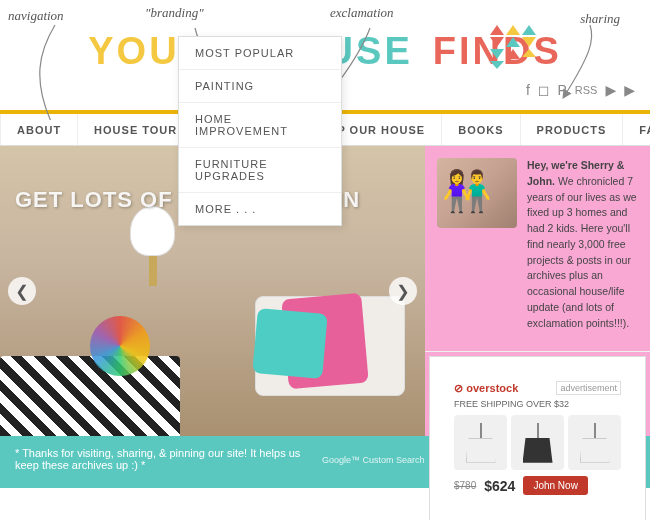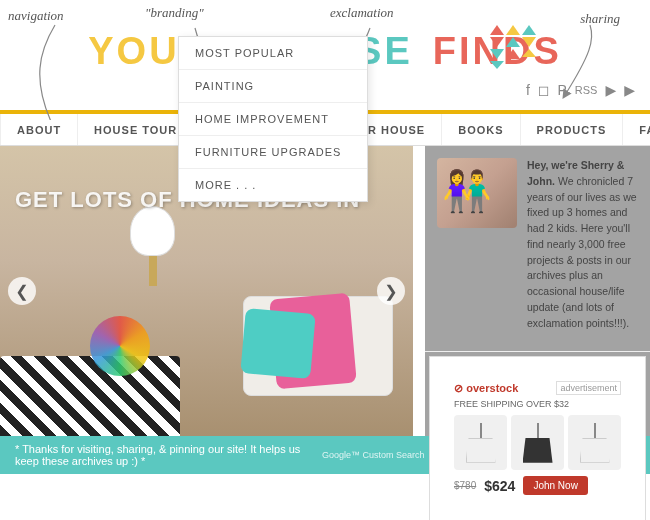--- a/index.html
+++ b/index.html
@@ -114,21 +114,21 @@
     }
     .nav-item:first-child { border-left: 1px solid #eee; }
 
     
     .dropdown {
       position: absolute;
       top: 36px;
       left: 178px;
       background: #fff;
       border: 1px solid #ddd;
-      width: 190px;
+      width: 164px;
       z-index: 200;
       box-shadow: 2px 2px 8px rgba(0,0,0,0.1);
     }
     .dropdown-item {
       padding: 10px 16px;
       font-size: 11px;
       letter-spacing: 1px;
       text-transform: uppercase;
       color: #555;
       cursor: pointer;
@@ -275,24 +275,23 @@
         #222 0px, #222 8px,
         #fff 8px, #fff 16px
       );
       border-radius: 4px 4px 0 0;
     }
 
     
     .right-sidebar {
       width: 225px;
       height: 290px;
-      background: #a3a3a3;
+      background: #f9a8d4;
       display: flex;
       flex-direction: column;
-      margin-left: 12px;
     }
 
     .about-section {
       padding: 12px;
       border-bottom: 1px solid #eee;
       flex: 1;
     }
     .about-profile {
       display: flex;
       gap: 10px;
@@ -400,24 +399,24 @@
       font-size: 10px;
       padding: 4px 10px;
       border-radius: 3px;
       cursor: pointer;
       display: inline-block;
     }
 
     
     .bottom-bar {
       background: #5bc8c0;
-      height: 38px;
-      display: flex;
-      align-items: center;
-      padding: 0 15px;
+      height: 52px;
+      display: flex;
+      align-items: flex-end;
+      padding: 17px 15px;
     }
     .bottom-text {
       color: #fff;
       font-size: 11px;
       flex: 1;
     }
     .search-area {
       display: flex;
       align-items: center;
       gap: 4px;

